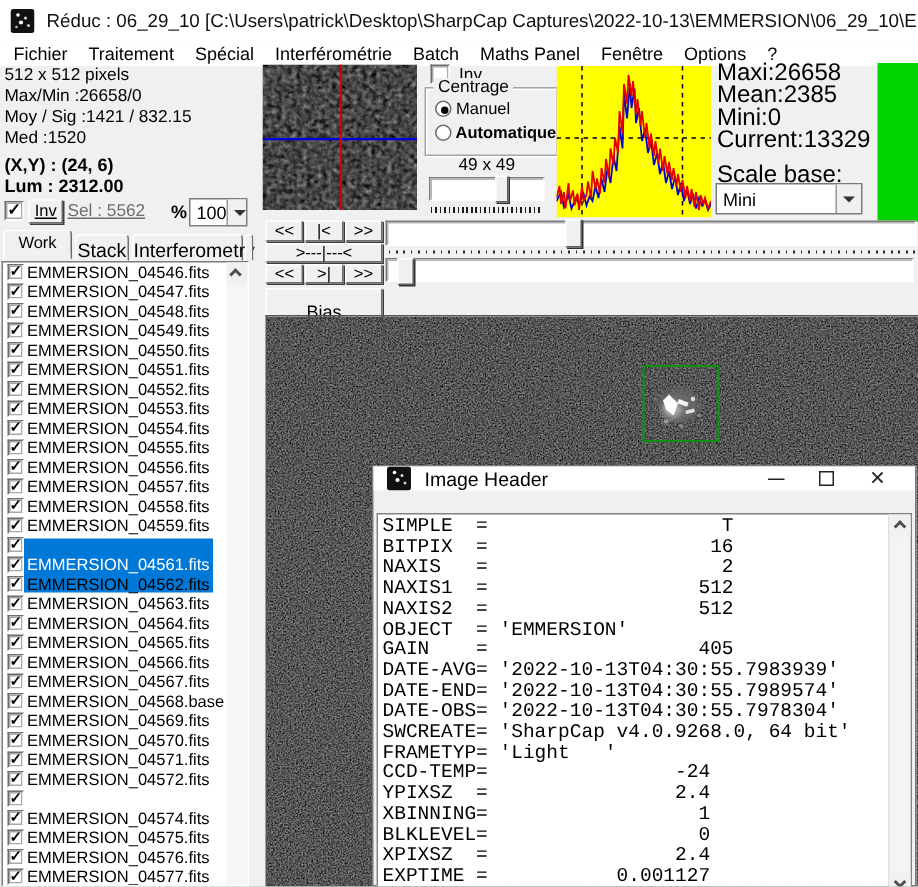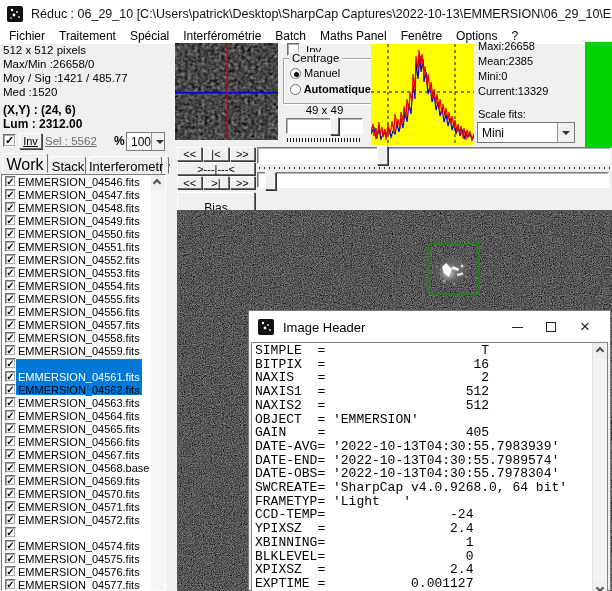--- a/index.html
+++ b/index.html
@@ -22,21 +22,21 @@
   
   .inf{left:3px;white-space:nowrap;font-size:11.5px;}
   .inf-b{left:3px;white-space:nowrap;font-weight:bold;font-size:12px;}
 
   .cb{display:inline-block;width:13px;height:13px;background:#fff;border:1px solid;border-color:#6d6d6d #fff #fff #6d6d6d;box-shadow:inset 0 0 0 1px #a9a9a9;text-align:center;line-height:11px;font-size:11px;font-weight:bold;}
   .cb.small{width:11px;height:11px;line-height:9px;font-size:10px;}
   .link{color:#6d6d6d;text-decoration:underline;}
 
   
   .tab{position:absolute;background:#f0f0f0;border:1px solid;border-color:#fff #6d6d6d transparent #fff;border-top-left-radius:3px;border-top-right-radius:3px;text-align:center;font-size:13px;padding-top:2px;}
-  .tab.active{font-size:16px;}
+  .tab.active{font-size:11px;}
 
   
   .filelist{left:1px;top:174px;width:165px;height:417px;background:#ffffff;border:1px solid;border-color:#7b7b7b #fff #fff #7b7b7b;overflow:hidden;}
   .file-row{height:13px;display:flex;align-items:center;padding-left:3px;white-space:nowrap;}
   .file-row .fname{padding:12px 2px;font-size:11px;}
   .file-row.selected .fname{background:#0078d7;color:#fff;}
   .list-scroll{position:absolute;right:0px;top:0px;width:14px;height:100%;background:#f6f6f6;}
   .sb-btn{width:14px;height:15px;background:#f0f0f0;position:relative;}
   .chev{position:absolute;width:6px;height:6px;border:solid #505050;border-width:2px 2px 0 0;}
   .chev.up{transform:rotate(-45deg);left:3px;top:5px;}
@@ -47,29 +47,29 @@
   .group-title{position:absolute;top:-7px;left:5px;background:#f0f0f0;padding:0 3px;font-size:11.5px;}
   .radio{display:inline-block;width:11px;height:11px;border-radius:50%;background:#fff;border:1px solid #6d6d6d;position:relative;vertical-align:-2px;}
   .radio.sel::after{content:"";position:absolute;left:3px;top:3px;width:5px;height:5px;border-radius:50%;background:#000;}
 
   .btn{display:flex;align-items:center;justify-content:center;font-size:11px;cursor:default;}
   .ticks{background:repeating-linear-gradient(90deg,#1a1a1a 0 1px,transparent 1px 3px);}
   .dotrow{background:repeating-linear-gradient(90deg,#2a2a2a 0 1px,transparent 1px 5px);}
   .thumbv{background:#f0f0f0;border:1px solid;border-color:#fff #5d5d5d #5d5d5d #fff;box-shadow:1px 1px 0 #333;}
 
   
-  .stat{left:478px;white-space:nowrap;font-size:11px;}
+  .stat{left:478px;white-space:nowrap;font-size:16px;}
   .combo{background:#fff;border:1px solid #7b7b7b;display:flex;align-items:center;}
   .combo .val{flex:1;padding-left:4px;font-size:12px;}
   .combo .arrowbtn{width:17px;align-self:stretch;background:#f0f0f0;border-left:1px solid #9a9a9a;position:relative;}
   .tri{position:absolute;left:4px;top:7px;width:0;height:0;border:4px solid transparent;border-top-color:#333;}
 
   
   .dialog{left:248px;top:310px;width:363px;height:281px;background:#f0f0f0;border:1px solid #7a7a7a;}
-  .dlg-title{height:32px;background:#fff;display:flex;align-items:center;}
+  .dlg-title{height:16px;background:#fff;display:flex;align-items:center;}
   .dlg-title .ttl{font-size:13px;margin-left:9px;}
   .dlg-btn{width:34px;height:30px;display:flex;align-items:center;justify-content:center;font-size:15px;color:#222;}
   .dlg-content{position:absolute;left:2px;top:31px;right:2px;height:256px;background:#fff;border:1px solid #828282;overflow:hidden;}
   .fits-pre{margin:0;padding:1px 2px 0 3px;font-family:"Liberation Mono","DejaVu Sans Mono",monospace;font-size:13px;line-height:13.7px;white-space:pre;}
   .vsb{position:absolute;top:0;right:0;width:15px;height:100%;background:#f4f4f4;border-left:1px solid #e0e0e0;}
 </style>
 </head>
 <body>
 
 <div class="screen">
@@ -93,21 +93,21 @@
       <span class="menu-item">Interférométrie</span>
       <span class="menu-item">Batch</span>
       <span class="menu-item">Maths Panel</span>
       <span class="menu-item">Fenêtre</span>
       <span class="menu-item">Options</span>
       <span class="menu-item">?</span>
     </div>
 
   <div class="abs inf" style="top:44px;">512 x 512 pixels</div>
   <div class="abs inf" style="top:58px;">Max/Min :26658/0</div>
-  <div class="abs inf" style="top:72px;">Moy / Sig :1421 / 485.77</div>
+  <div class="abs inf" style="top:72px;">Moy / Sig :1421 / 832.15</div>
   <div class="abs inf" style="top:86px;">Med :1520</div>
   <div class="abs inf-b" style="top:103px;">(X,Y) : (24, 6)</div>
   <div class="abs inf-b" style="top:117px;">Lum : 2312.00</div>
 
   <span class="abs cb" style="left:3px;top:134px;">✓</span>
   <div class="abs raised btn" style="left:19px;top:133px;width:23px;height:16px;text-decoration:underline;">Inv</div>
   <span class="abs link" style="left:45px;top:135px;font-size:11.5px;">Sel : 5562</span>
   <span class="abs" style="left:114px;top:134px;font-size:12px;font-weight:bold;">%</span>
   <div class="abs combo" style="left:126px;top:132px;width:39px;height:19px;">
     <span class="val">100</span>
@@ -297,21 +297,21 @@
       <line x1="0" y1="48" x2="103" y2="48" stroke="#000" stroke-width="1" stroke-dasharray="3,3"></line>
       <polyline fill="none" stroke="#0000d8" stroke-width="1.2" points="0,90 3,84 5,94 8,86 10,95 13,88 15,92 18,85 20,93 22,87 24,90 26,80 28,88 30,75 32,84 34,68 36,78 38,60 40,70 42,40 44,55 45,18 47,35 49,12 50,28 52,15 53,38 55,28 57,50 59,42 61,58 63,50 65,66 67,58 69,72 71,64 73,78 75,70 77,82 79,74 81,86 83,78 85,90 87,82 89,92 91,85 93,95 95,88 97,93 99,89 101,96 103,92"></polyline>
       <polyline fill="none" stroke="#e80000" stroke-width="1.2" points="0,88 2,80 3,92 5,84 6,95 8,78 9,90 11,83 12,93 14,85 15,96 17,80 18,90 20,86 21,77 23,88 24,70 26,82 27,75 29,85 30,68 32,78 33,62 35,74 36,55 38,66 39,48 41,58 42,30 44,45 45,12 47,25 48,6 50,20 51,10 53,32 54,22 56,40 57,30 59,48 60,38 62,55 63,45 65,60 66,50 68,65 69,55 71,70 72,60 74,72 75,64 77,76 78,68 80,80 81,72 83,84 84,76 86,88 87,80 89,90 90,82 92,94 93,84 95,96 96,86 98,92 99,88 101,95 103,90"></polyline>
     </svg>
   </div>
 
   <div class="abs stat" style="top:40px;">Maxi:26658</div>
   <div class="abs stat" style="top:55px;">Mean:2385</div>
   <div class="abs stat" style="top:70px;">Mini:0</div>
   <div class="abs stat" style="top:85px;">Current:13329</div>
-  <div class="abs stat" style="top:108px;">Scale fits:</div>
+  <div class="abs stat" style="top:108px;">Scale base:</div>
   <div class="abs combo" style="left:477px;top:122px;width:98px;height:21px;">
     <span class="val">Mini</span>
     <span class="arrowbtn">
         <span class="tri" style="top:8px;"></span>
       </span>
   </div>
 
   <div class="abs" style="left:585px;top:42px;width:27px;height:106px;background:#00d400;"></div>
 
   <div class="abs" style="left:177px;top:147px;width:78px;height:14px;display:flex;gap:1px;">

